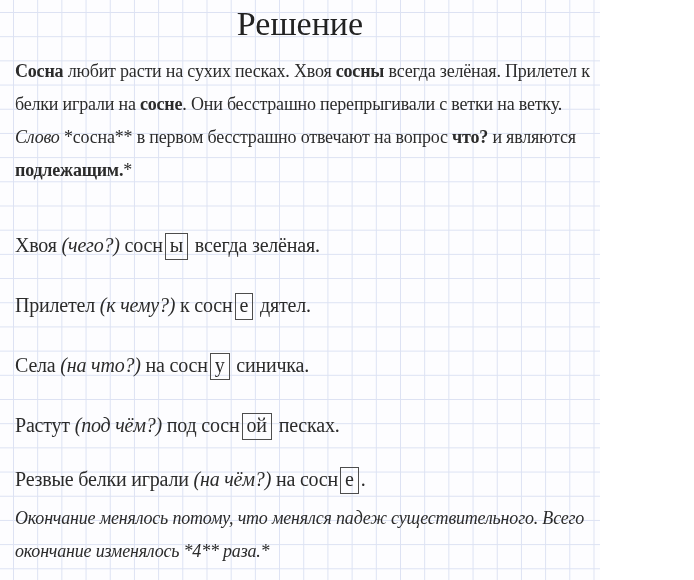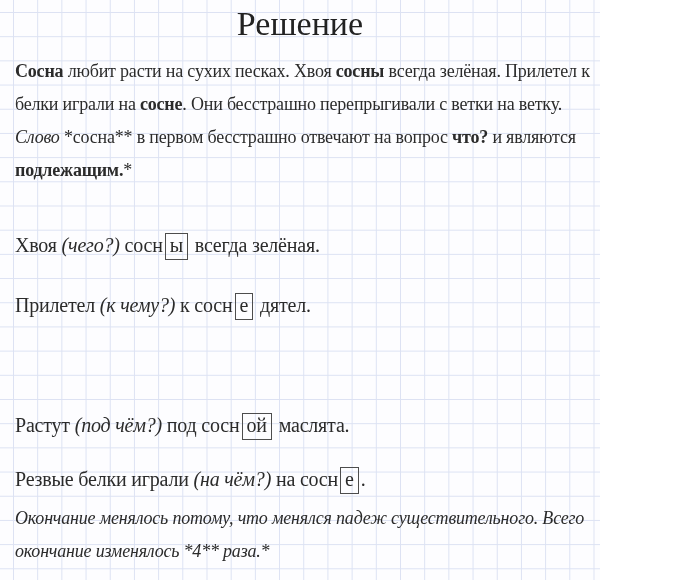--- a/index.html
+++ b/index.html
@@ -80,21 +80,22 @@
 
   <div class="intro">
     <div class="line"><span class="b ">Сосна</span><span class=""> любит расти на сухих песках. Хвоя </span><span class="b ">сосны</span><span class=""> всегда зелёная. Прилетел к</span></div>
     <div class="line"><span class="">белки играли на </span><span class="b ">сосне</span><span class="">. Они бесстрашно перепрыгивали с ветки на ветку.</span></div>
     <div class="line"><span class="i">Слово</span><span class=""> *сосна** в первом бесстрашно отвечают на вопрос </span><span class="b ">что?</span><span class=""> и являются</span></div>
     <div class="line"><span class="b ">подлежащим.</span><span class="">*</span></div>
   </div>
 
   <div class="case-line" style="top:229px"><span class="">Хвоя </span><span class="i">(чего?)</span><span class=""> сосн</span><span class="boxed">ы</span><span class=""> всегда зелёная.</span></div>
   <div class="case-line" style="top:289px"><span class="">Прилетел </span><span class="i">(к чему?)</span><span class=""> к сосн</span><span class="boxed">е</span><span class=""> дятел.</span></div>
-  <div class="case-line" style="top:409px"><span class="">Растут </span><span class="i">(под чём?)</span><span class=""> под сосн</span><span class="boxed">ой</span><span class=""> маслята.</span></div>
+  <div class="case-line" style="top:349px"><span class="">Села </span><span class="i">(на что?)</span><span class=""> на сосн</span><span class="boxed">у</span><span class=""> синичка.</span></div>
+  <div class="case-line" style="top:409px"><span class="">Растут </span><span class="i">(под чём?)</span><span class=""> под сосн</span><span class="boxed">ой</span><span class=""> песках.</span></div>
   <div class="case-line" style="top:463px"><span class="">Резвые белки играли </span><span class="i">(на чём?)</span><span class=""> на сосн</span><span class="boxed">е</span><span class="">.</span></div>
 
   <div class="conclusion">
     <div class="line"><span class="i">Окончание менялось потому, что менялся падеж существительного. Всего</span></div>
     <div class="line"><span class="i">окончание изменялось *4** раза.*</span></div>
   </div>
 
 </div>
 
 </body></html>

